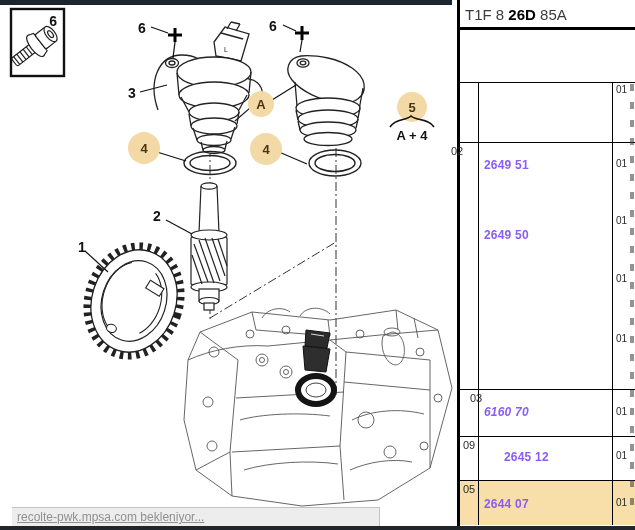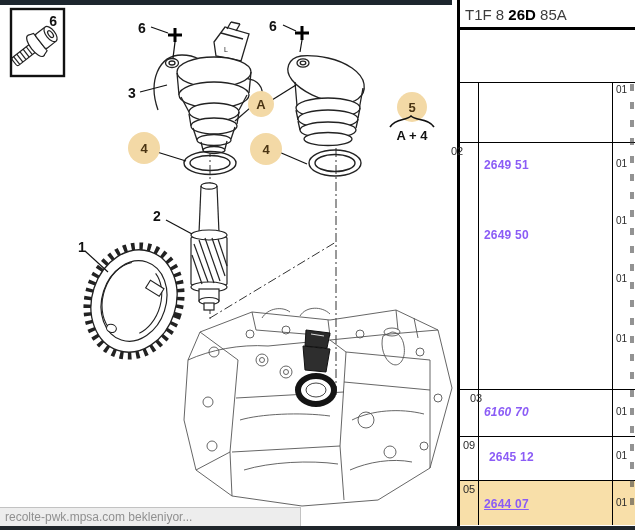--- a/index.html
+++ b/index.html
@@ -16,24 +16,24 @@
   #title-underline{left:457px;top:27px;width:178px;height:3px;background:#000;}
   .hline{height:1px;background:#000;left:457px;width:178px;}
   .vline{width:1px;background:#000;}
   #row5-highlight{left:460px;top:481px;width:175px;height:44px;background:#f8dfa9;}
   .idx{font-size:11px;color:#2a2a2a;}
   .qty{font-size:10px;color:#2a2a2a;}
   .part{font-size:12px;font-weight:bold;color:#8b5cf6;letter-spacing:.2px;cursor:pointer;}
   #clipped-col{left:630px;top:84px;width:4px;height:430px;opacity:.55;
      background:repeating-linear-gradient(to bottom,#3a3a3a 0 7px,transparent 7px 18px);}
   
-  #status-bar{left:0;top:507px;width:301px;height:19px;background:#ededed;
+  #status-bar{left:12px;top:507px;width:368px;height:19px;background:#ededed;
       border-top:1px solid #c2c2c2;border-right:1px solid #c2c2c2;
       font-size:12px;color:#909090;line-height:18px;padding-left:5px;box-sizing:border-box;
-      white-space:nowrap;overflow:hidden;}
+      white-space:nowrap;overflow:hidden;text-decoration:underline;}
   svg text{font-family:"Liberation Sans",sans-serif;}
   .lbl{font-size:14px;font-weight:bold;fill:#111;}
   .clbl{font-size:13px;font-weight:bold;fill:#4a3413;}
 </style>
 </head>
 <body>
 
 <div id="page">
 
   <div class="abs" id="top-bar"></div>
@@ -247,22 +247,22 @@
   <div class="abs vline" style="left:612px;top:82px;height:443px;"></div>
 
   <div class="abs idx" style="left:451px;top:145px;">02</div>
   <div class="abs idx" style="left:470px;top:392px;">03</div>
   <div class="abs idx" style="left:463px;top:439px;">09</div>
   <div class="abs idx" style="left:463px;top:483px;text-align:right;">05</div>
 
   <div class="abs part" style="left:484px;top:158px;">2649 51</div>
   <div class="abs part" style="left:484px;top:228px;">2649 50</div>
   <div class="abs part" style="left:484px;top:405px;font-style:italic;">6160 70</div>
-  <div class="abs part" style="left:489px;top:450px;">2645 12</div>
-  <div class="abs part" style="left:484px;top:497px;text-decoration:underline;">2644 07</div>
+  <div class="abs part" style="left:504px;top:450px;">2645 12</div>
+  <div class="abs part" style="left:484px;top:497px;">2644 07</div>
 
   <div class="abs qty" style="left:616px;top:84px;">01</div>
   <div class="abs qty" style="left:616px;top:158px;">01</div>
   <div class="abs qty" style="left:616px;top:215px;">01</div>
   <div class="abs qty" style="left:616px;top:273px;">01</div>
   <div class="abs qty" style="left:616px;top:333px;">01</div>
   <div class="abs qty" style="left:616px;top:406px;">01</div>
   <div class="abs qty" style="left:616px;top:450px;">01</div>
   <div class="abs qty" style="left:616px;top:497px;">01</div>
 

